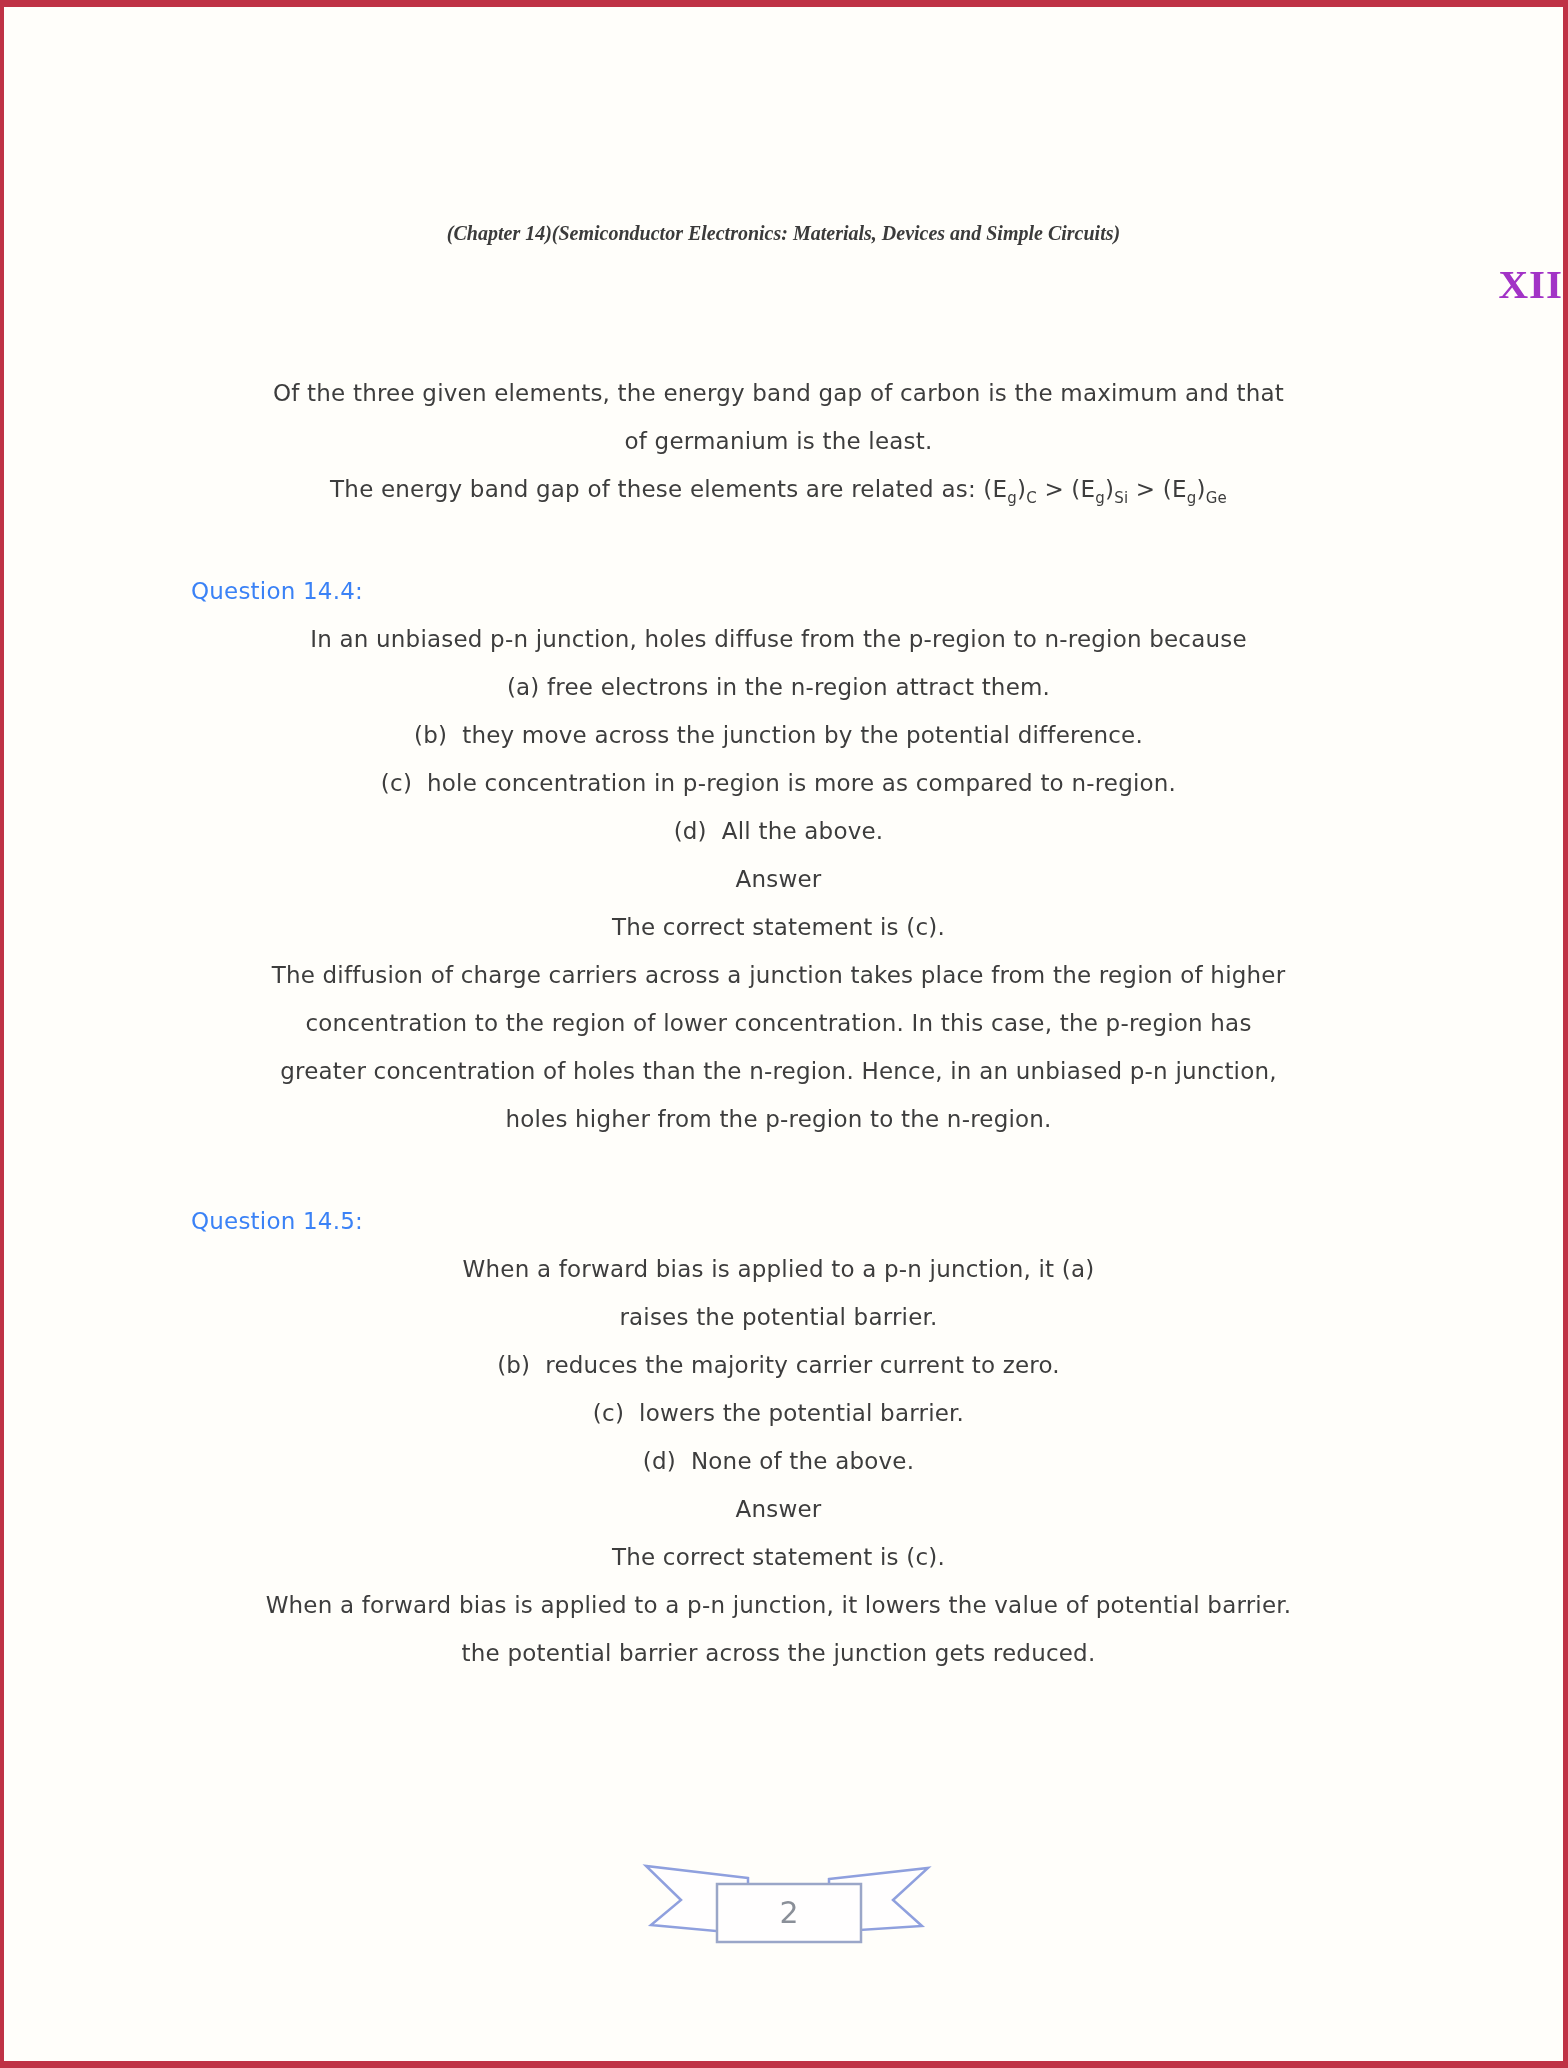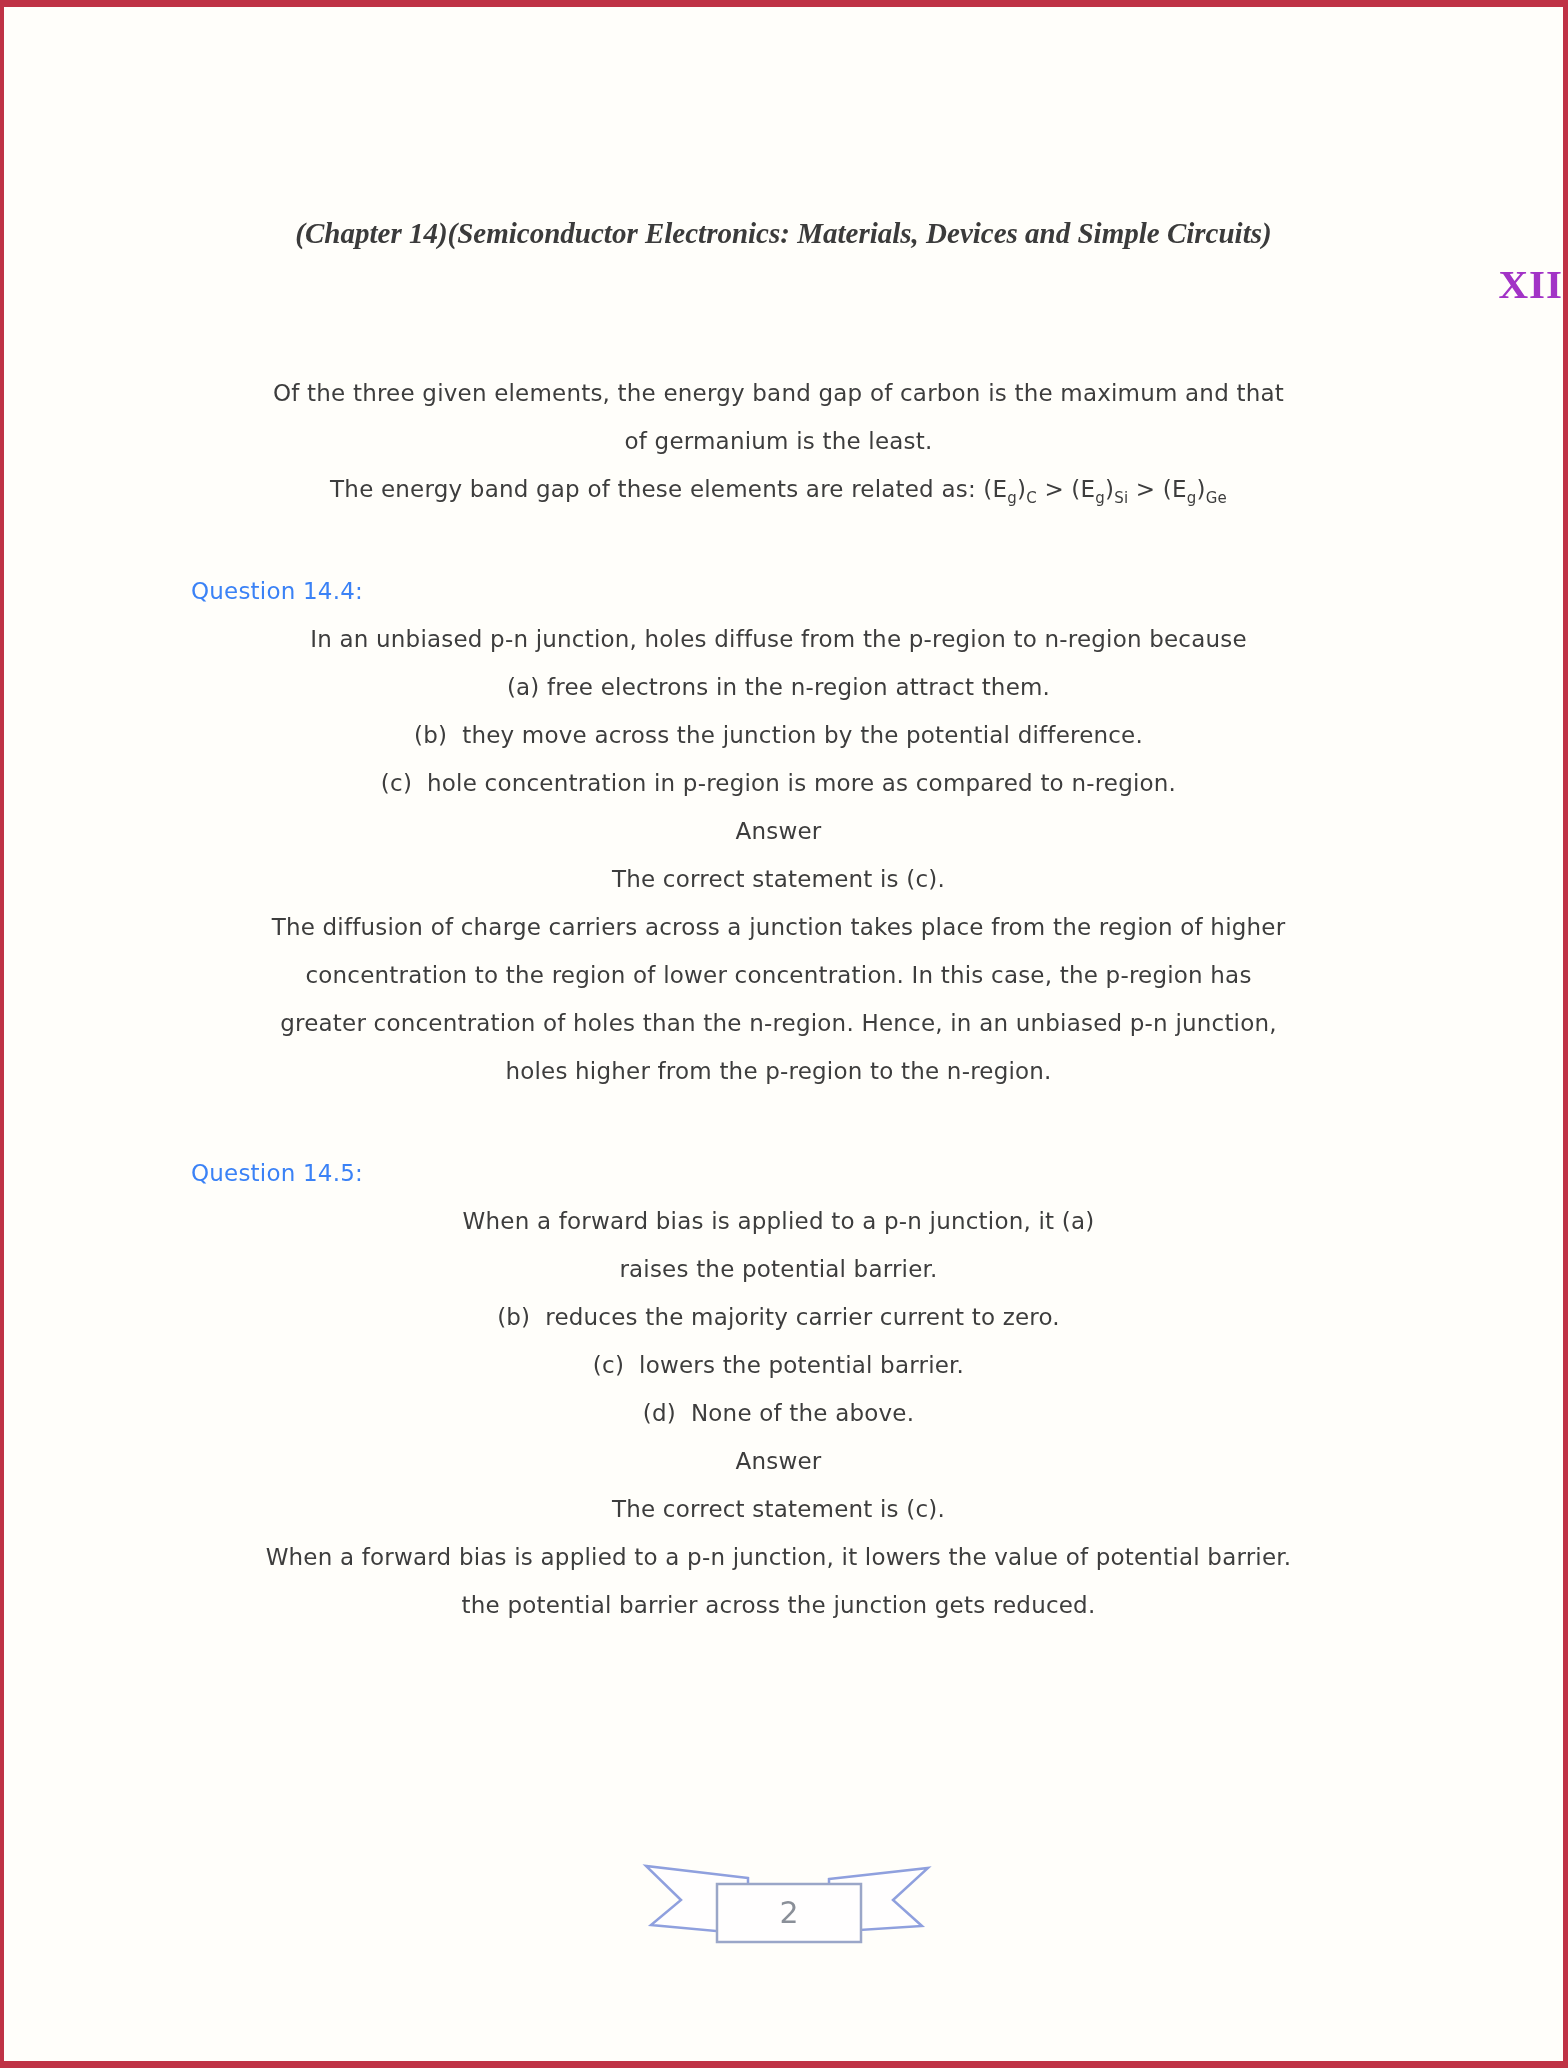--- a/index.html
+++ b/index.html
@@ -19,21 +19,21 @@
     border-right:5px solid #bf3245;
     position:relative;
     overflow:hidden;
   }
   .doc-title{
     margin:206px 40px 0 40px;
     text-align:center;
     font-family:"Liberation Serif", serif;
     font-style:italic;
     font-weight:bold;
-    font-size:29px;
+    font-size:20px;
     line-height:40px;
     color:#3b3b3b;
     letter-spacing:0px;
   }
   .grade{
     margin-top:8px;
     text-align:right;
     font-family:"Liberation Serif", serif;
     font-weight:bold;
     font-size:41px;
@@ -91,20 +91,21 @@
 
     <div class="line"><span>The energy band gap of these elements are related as: </span><span><span>(E</span><sub>g</sub><span>)</span><sub>C</sub><span> &gt; (E</span><sub>g</sub><span>)</span><sub>Si</sub><span> &gt; (E</span><sub>g</sub><span>)</span><sub>Ge</sub></span></div>
 
     <div class="q-heading">Question 14.4:</div>
 
     <div class="block">
         <div class="line">In an unbiased p-n junction, holes diffuse from the p-region to n-region because</div>
         <div class="line">(a) free electrons in the n-region attract them.</div>
         <div class="line">(b)  they move across the junction by the potential difference.</div>
         <div class="line">(c)  hole concentration in p-region is more as compared to n-region.</div>
+        <div class="line">(d)  All the above.</div>
         <div class="line">Answer</div>
         <div class="line">The correct statement is (c).</div>
         <div class="line">The diffusion of charge carriers across a junction takes place from the region of higher</div>
         <div class="line">concentration to the region of lower concentration. In this case, the p-region has</div>
         <div class="line">greater concentration of holes than the n-region. Hence, in an unbiased p-n junction,</div>
         <div class="line">holes higher from the p-region to the n-region.</div>
       </div>
 
     <div class="q-heading">Question 14.5:</div>
 

